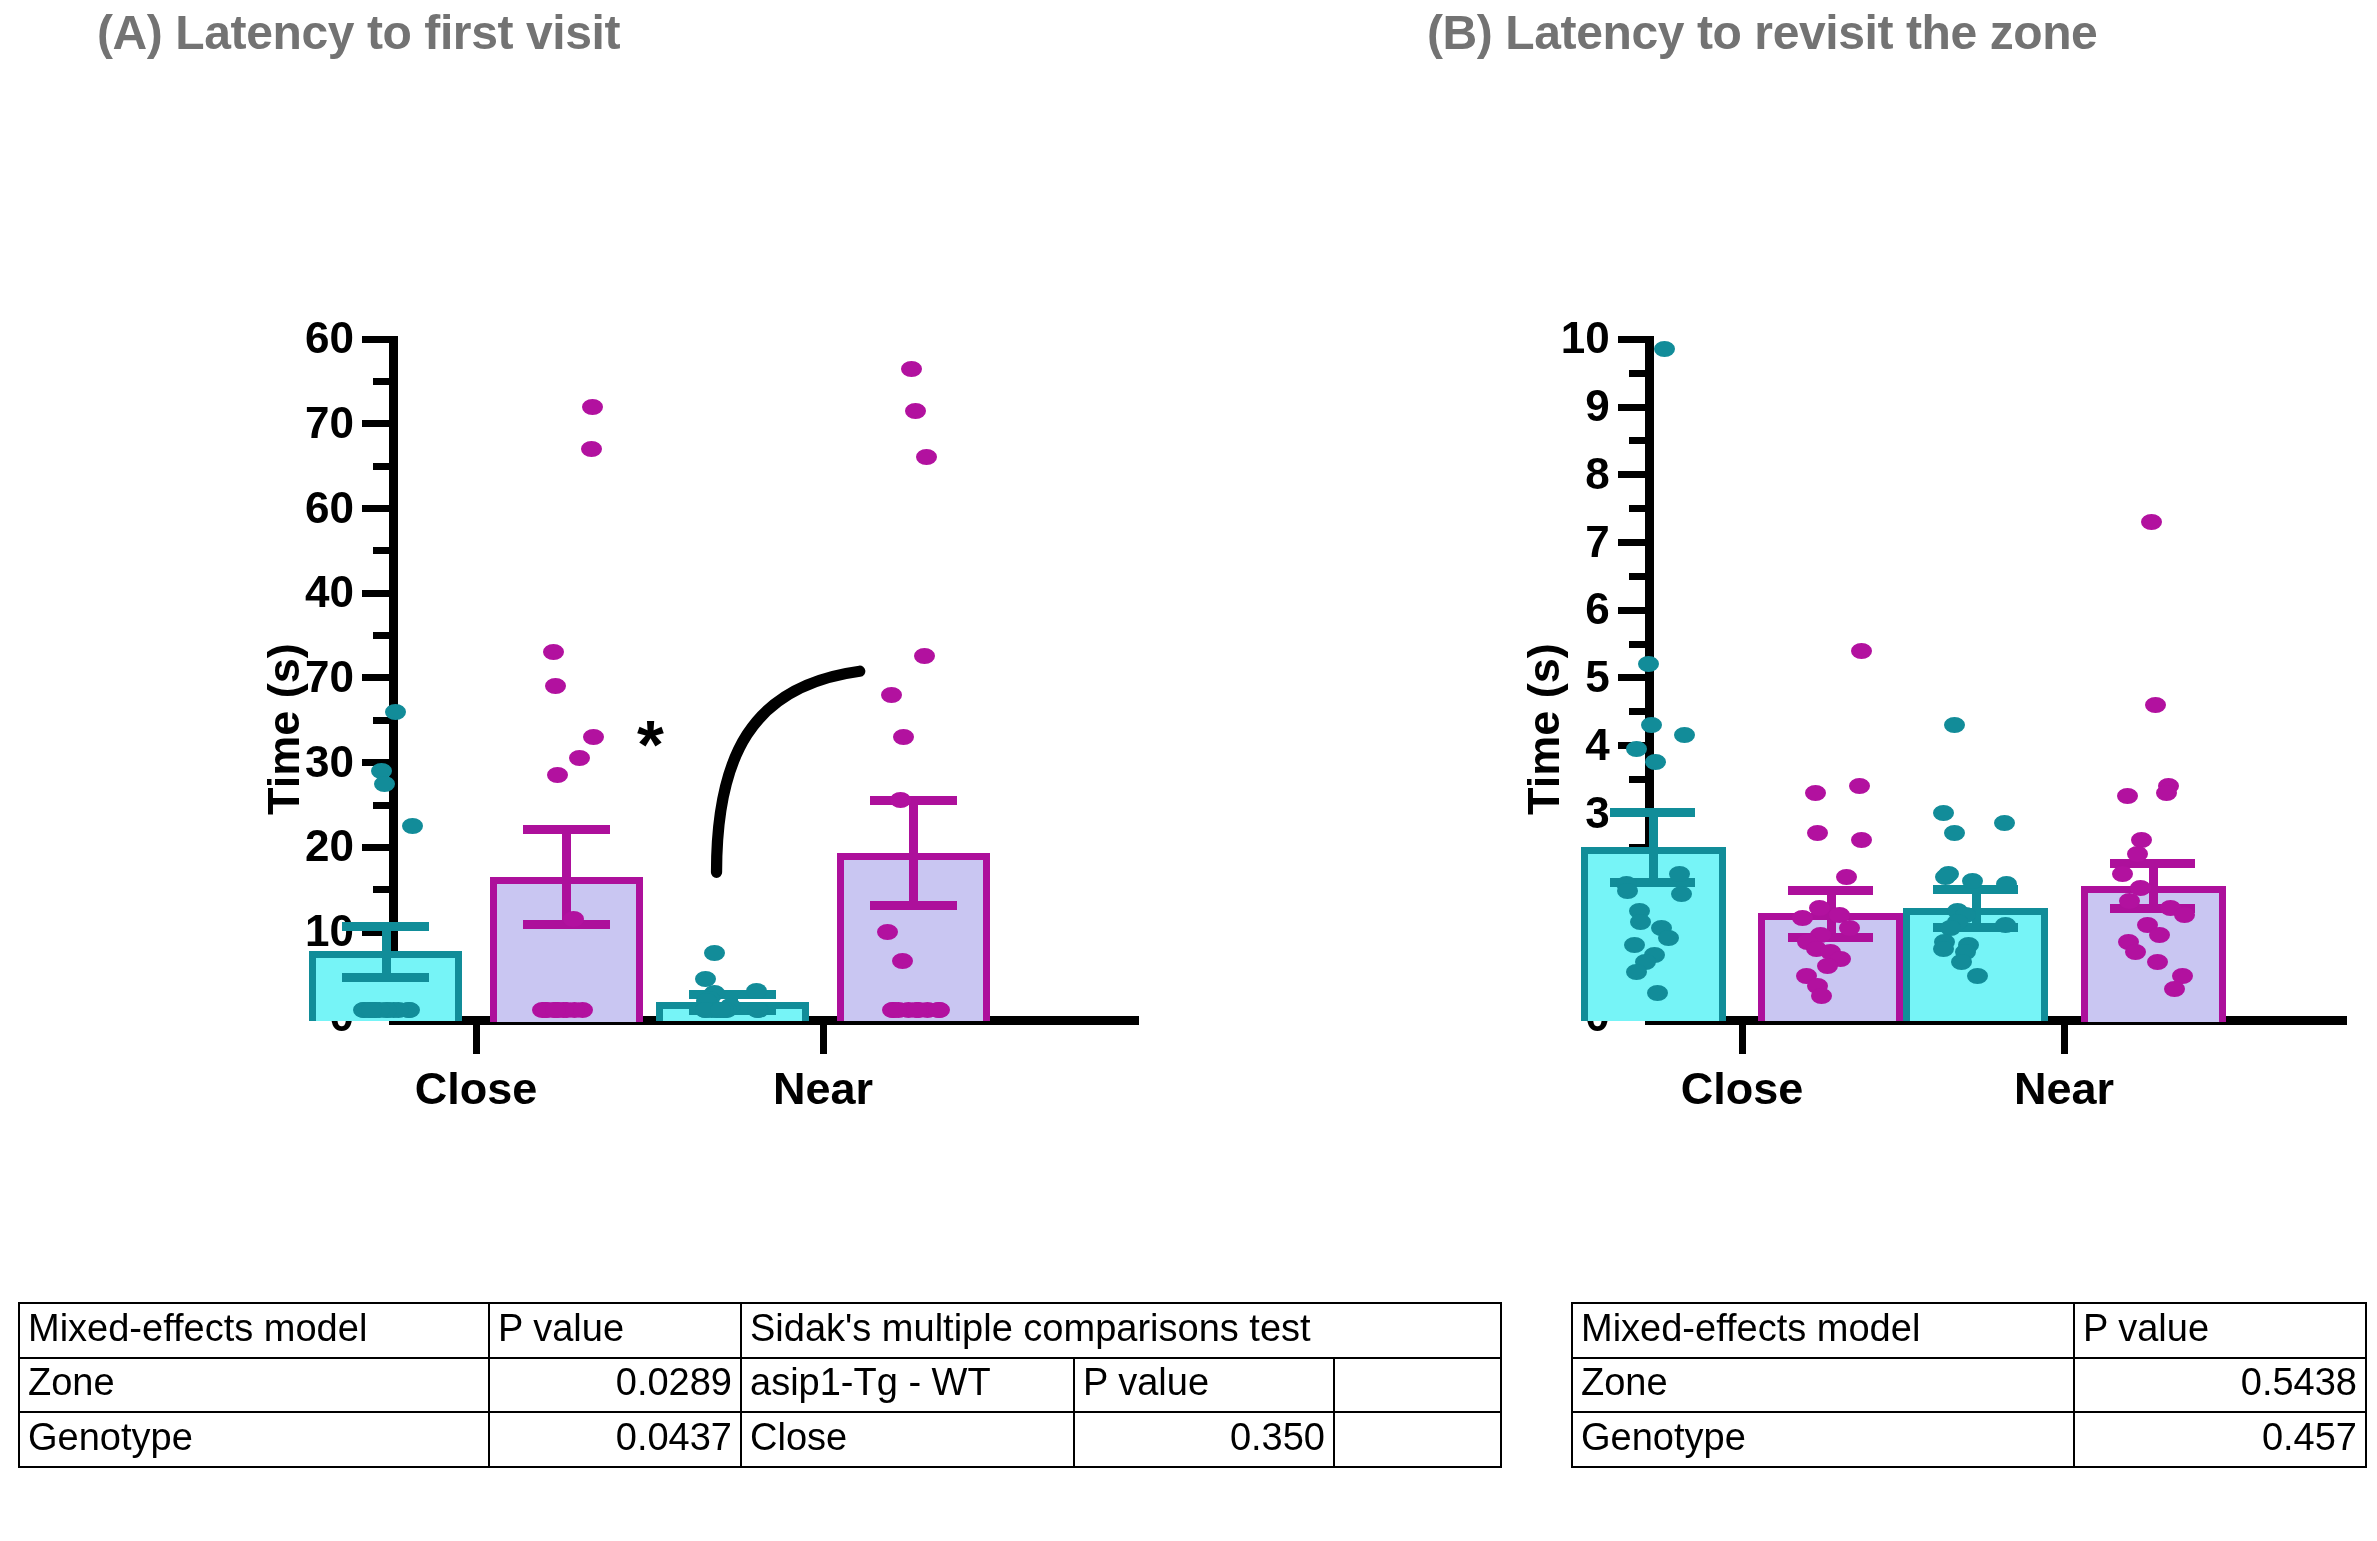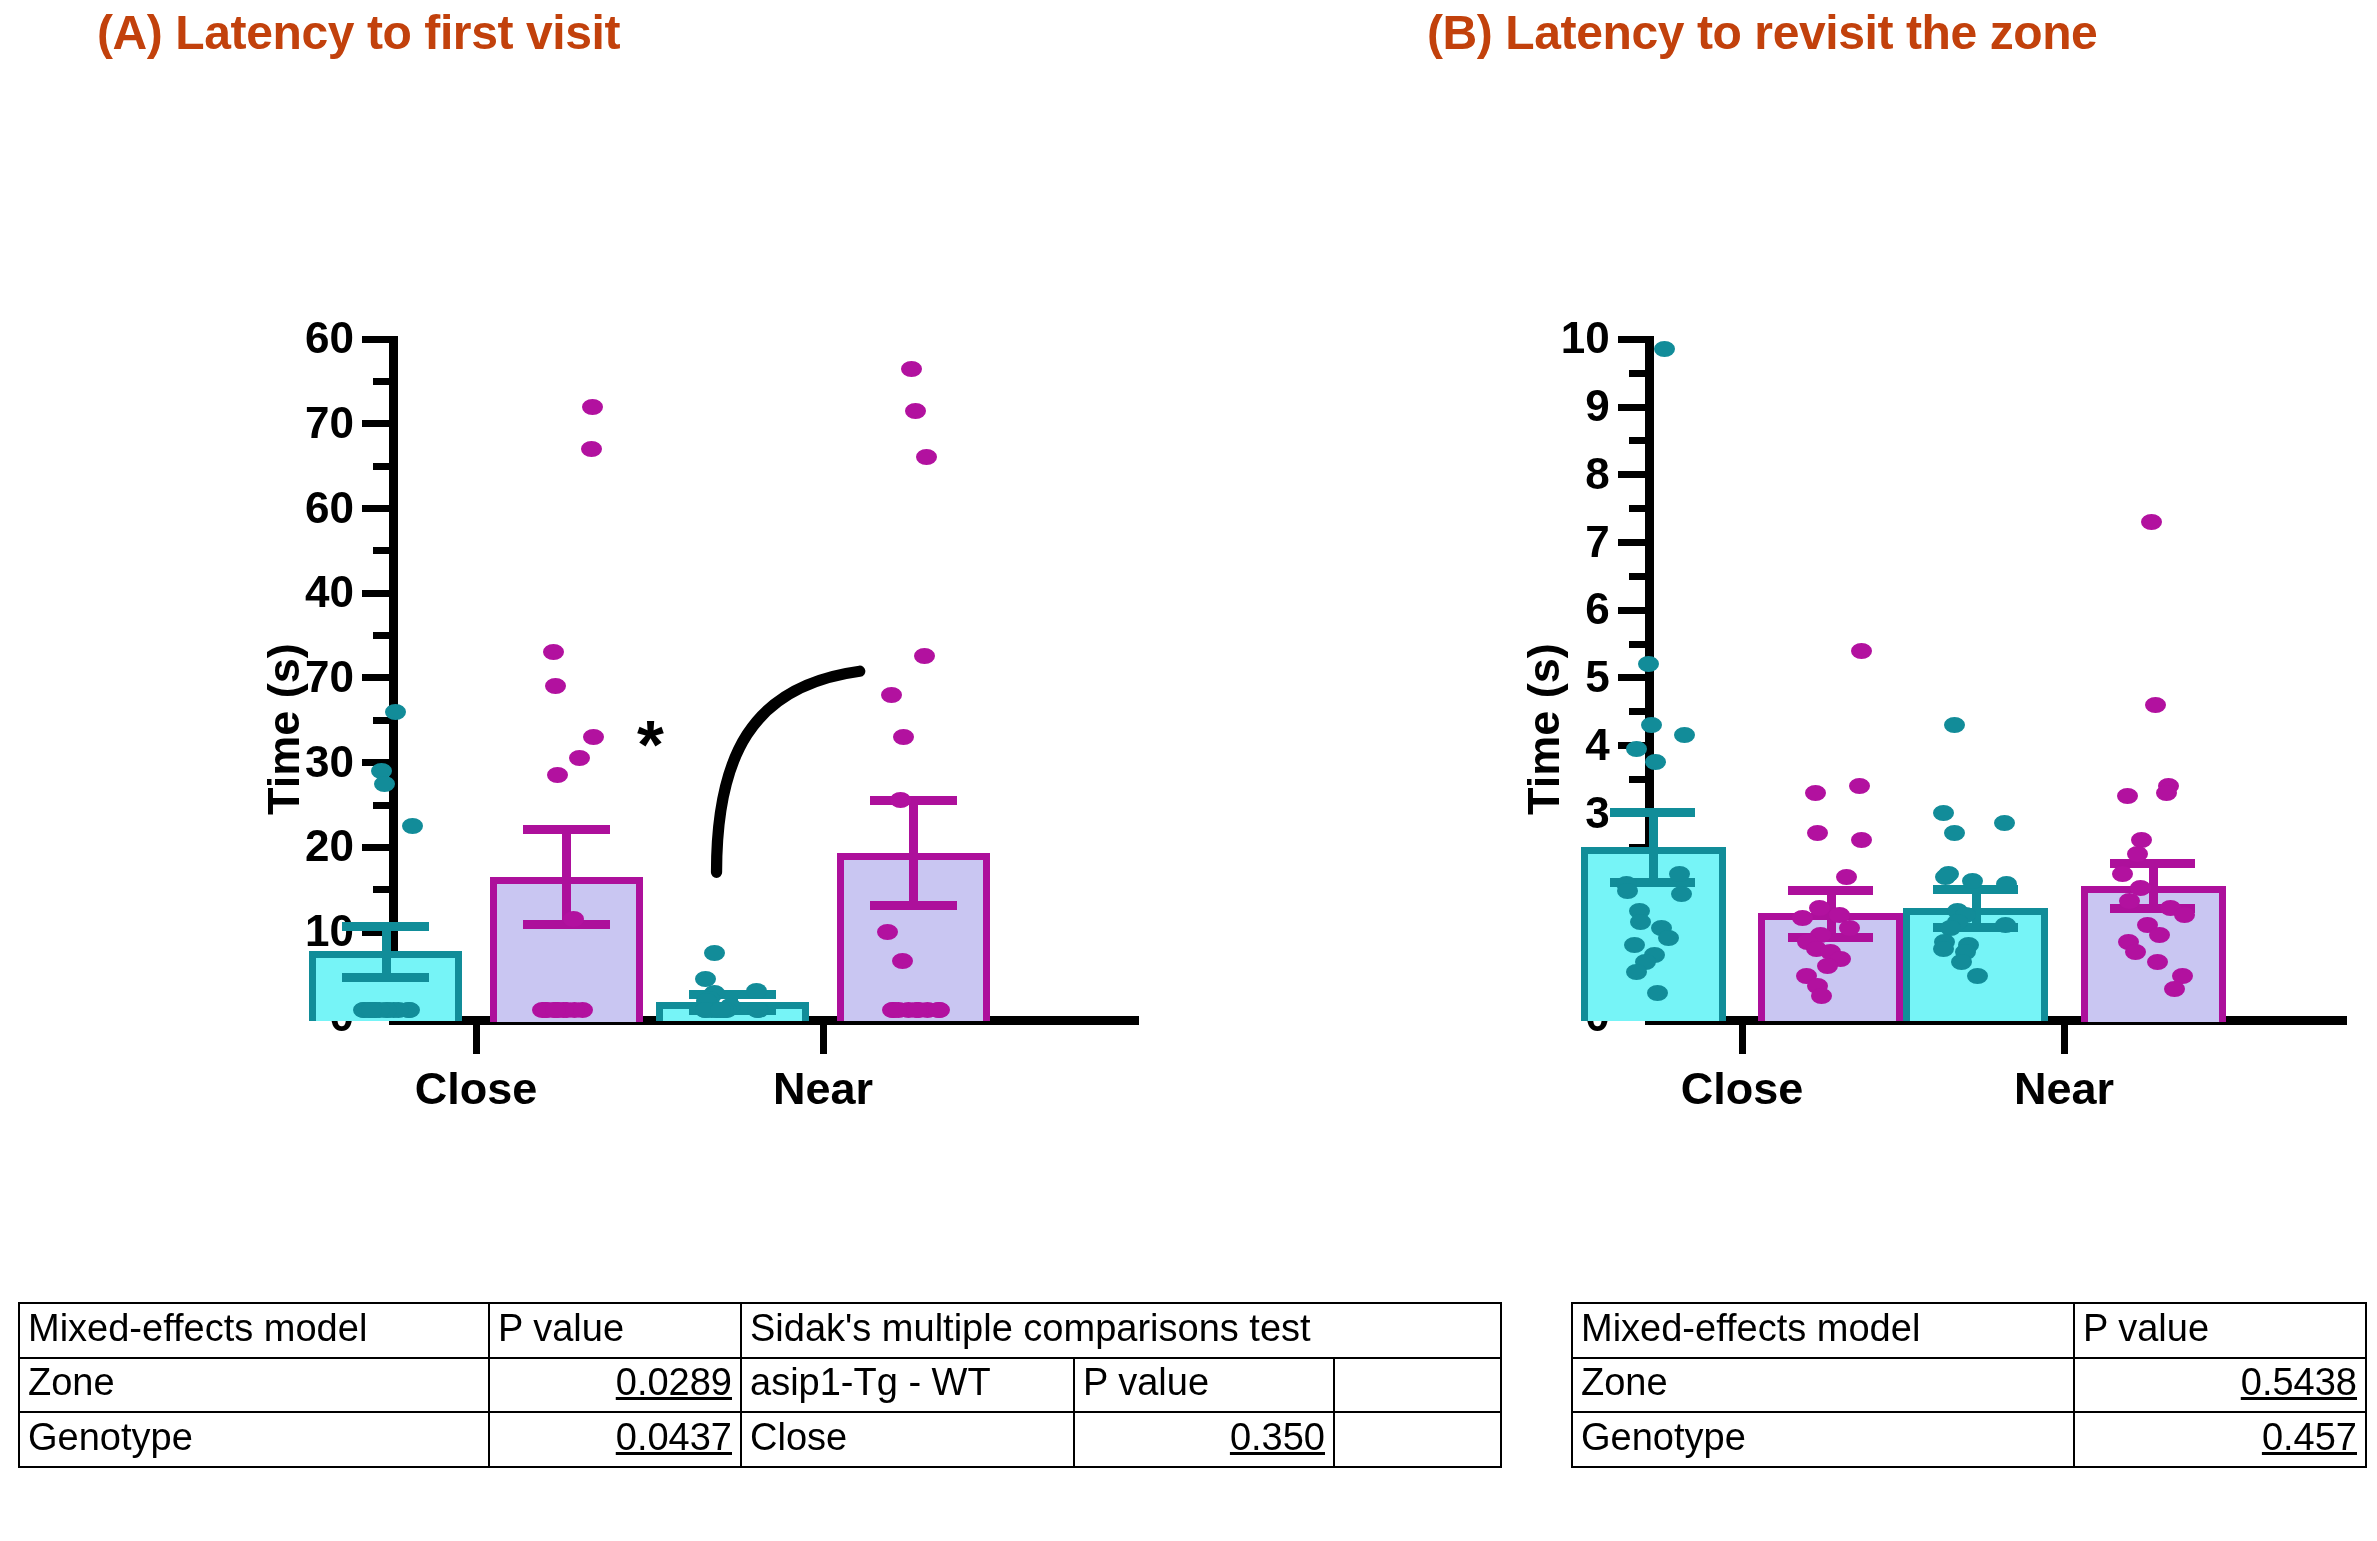--- a/index.html
+++ b/index.html
@@ -2,21 +2,21 @@
 <html style="font-size:13px"><head>
 <meta charset="utf-8">
 <style>
   html,body{margin:0;padding:0;background:#ffffff;}
   body{
     width:2377px;height:1542px;position:relative;overflow:hidden;
     font-family:"Liberation Sans", sans-serif;
     -webkit-font-smoothing:antialiased;
   }
   .panel-title{
-    position:absolute;font-weight:bold;font-size:48px;color:#c2410c;
+    position:absolute;font-weight:bold;font-size:48px;color:#737373;
     white-space:nowrap;letter-spacing:-0.4px;
   }
   #title-a{left:97px;top:4.8px;}
   #title-b{left:1427px;top:4.8px;}
 
   
   .chart{position:absolute;}
   #chart-a{left:210px;top:339px;width:952px;height:839px;}
   #chart-b{left:1508px;top:339px;width:855px;height:839px;}
 
@@ -64,21 +64,21 @@
     font-size:38px;color:#000;background:#fff;
   }
   .stat-table td{
     border:2.4px solid #000;
     padding:4.8px 8px 8px 8px;
     vertical-align:middle;
     white-space:nowrap;
     line-height:1.05;
     margin-top:36px;
   }
-  .stat-table td.num{text-align:right;text-decoration:underline;}
+  .stat-table td.num{text-align:right;}
   .stat-table td.blank{border-left:2.4px solid #000;}
   #table-a{left:18px;top:1302px;}
   #table-b{left:1571px;top:1302px;}
 </style>
 </head>
 <body>
 
 <div class="panel-title" id="title-a">(A) Latency to first visit</div>
 <div class="panel-title" id="title-b">(B) Latency to revisit the zone</div>
 

